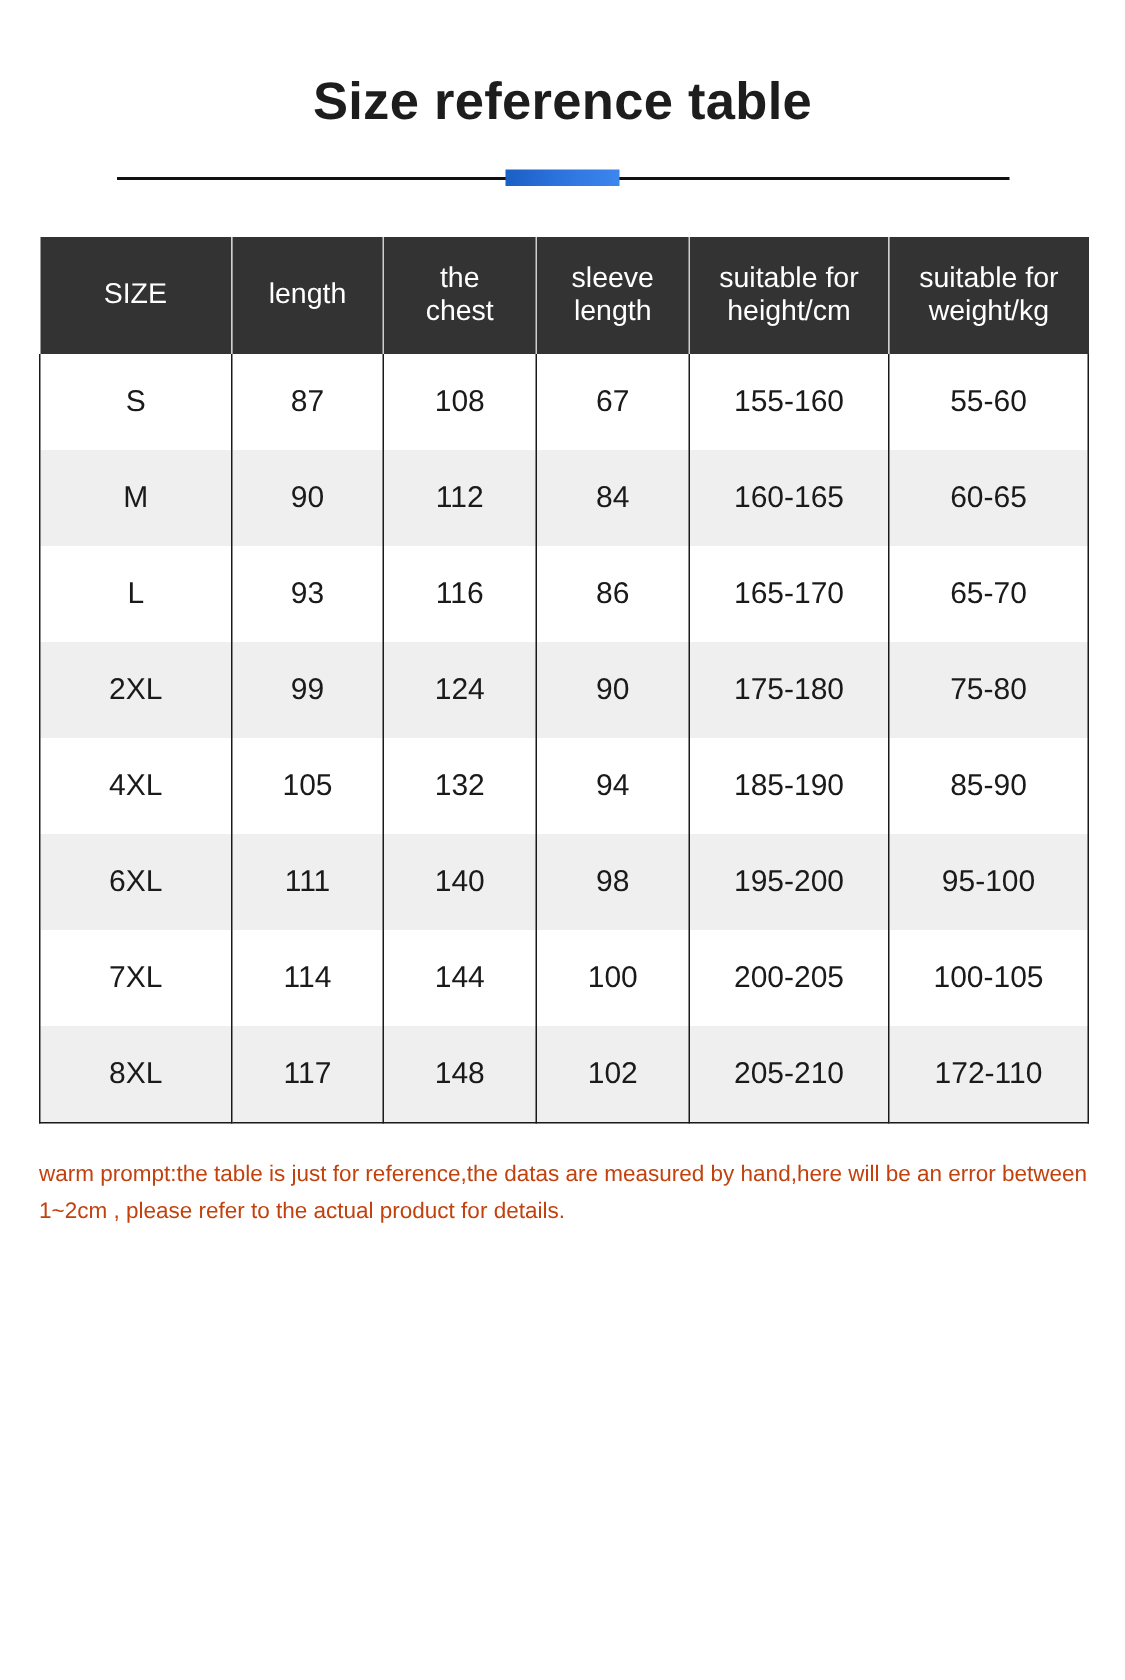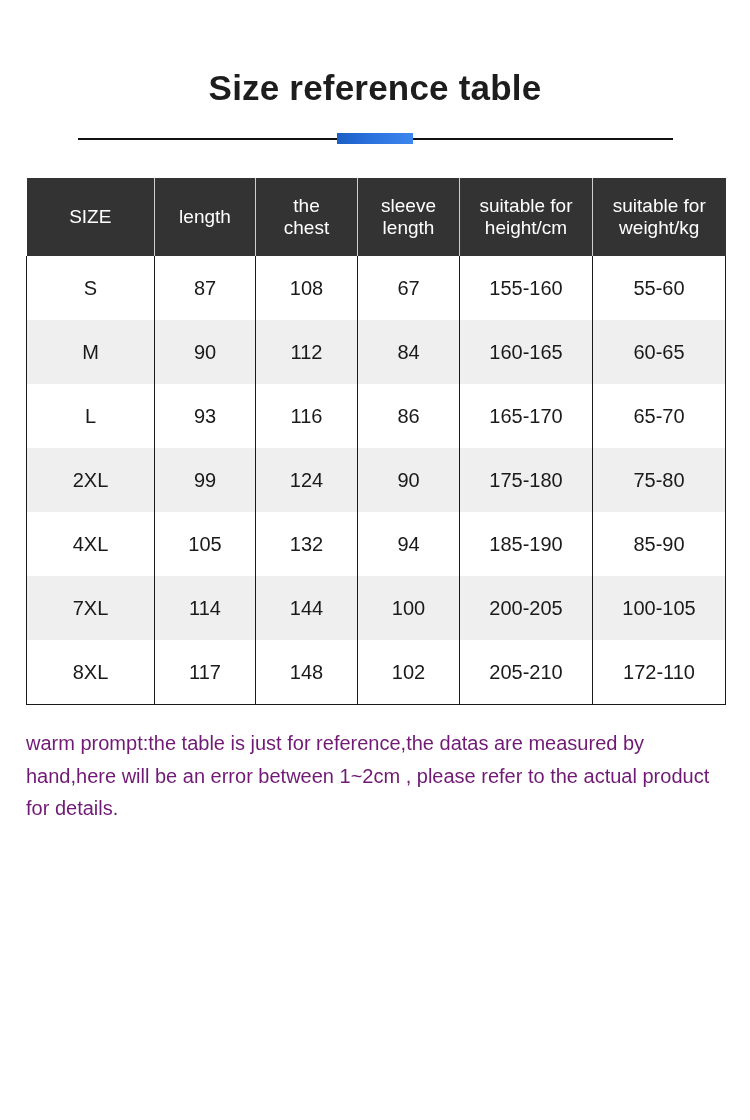--- a/index.html
+++ b/index.html
@@ -11,21 +11,21 @@
     width: 750px;
     height: 1120px;
     font-family: "Liberation Sans", sans-serif;
     color: #222222;
     overflow: hidden;
     position: relative;
   }
 
   
   .title-block {
-    padding-top: 68px;
+    padding-top: 48px;
     text-align: center;
   }
   .page-title {
     font-size: 35px;
     font-weight: bold;
     color: #1d1d1d;
     letter-spacing: 0.2px;
     line-height: 1.15;
   }
 
@@ -100,23 +100,23 @@
     border-left: 1.5px solid #1a1a1a;
   }
   tbody tr:nth-child(even) { background: #efefef; }
   tbody tr:nth-child(odd)  { background: #ffffff; }
   tbody tr:last-child td   { border-bottom: 1.5px solid #1a1a1a; }
 
   
   .note {
     margin: 22px 26px 0 26px;
     width: 702px;
-    font-size: 20px;
+    font-size: 15px;
     line-height: 1.62;
-    color: #701a75;
+    color: #c2410c;
   }
 </style>
 </head>
 <body>
 
 <div class="title-block">
   <div class="page-title">Size reference table</div>
   <div class="divider-wrap">
     <div class="divider-line"></div>
     <div class="divider-accent"></div>
@@ -194,20 +194,28 @@
         </tr>
         <tr>
           <td>4XL</td>
           <td>105</td>
           <td>132</td>
           <td>94</td>
           <td>185-190</td>
           <td>85-90</td>
         </tr>
         <tr>
+          <td>6XL</td>
+          <td>111</td>
+          <td>140</td>
+          <td>98</td>
+          <td>195-200</td>
+          <td>95-100</td>
+        </tr>
+        <tr>
           <td>7XL</td>
           <td>114</td>
           <td>144</td>
           <td>100</td>
           <td>200-205</td>
           <td>100-105</td>
         </tr>
         <tr>
           <td>8XL</td>
           <td>117</td>

